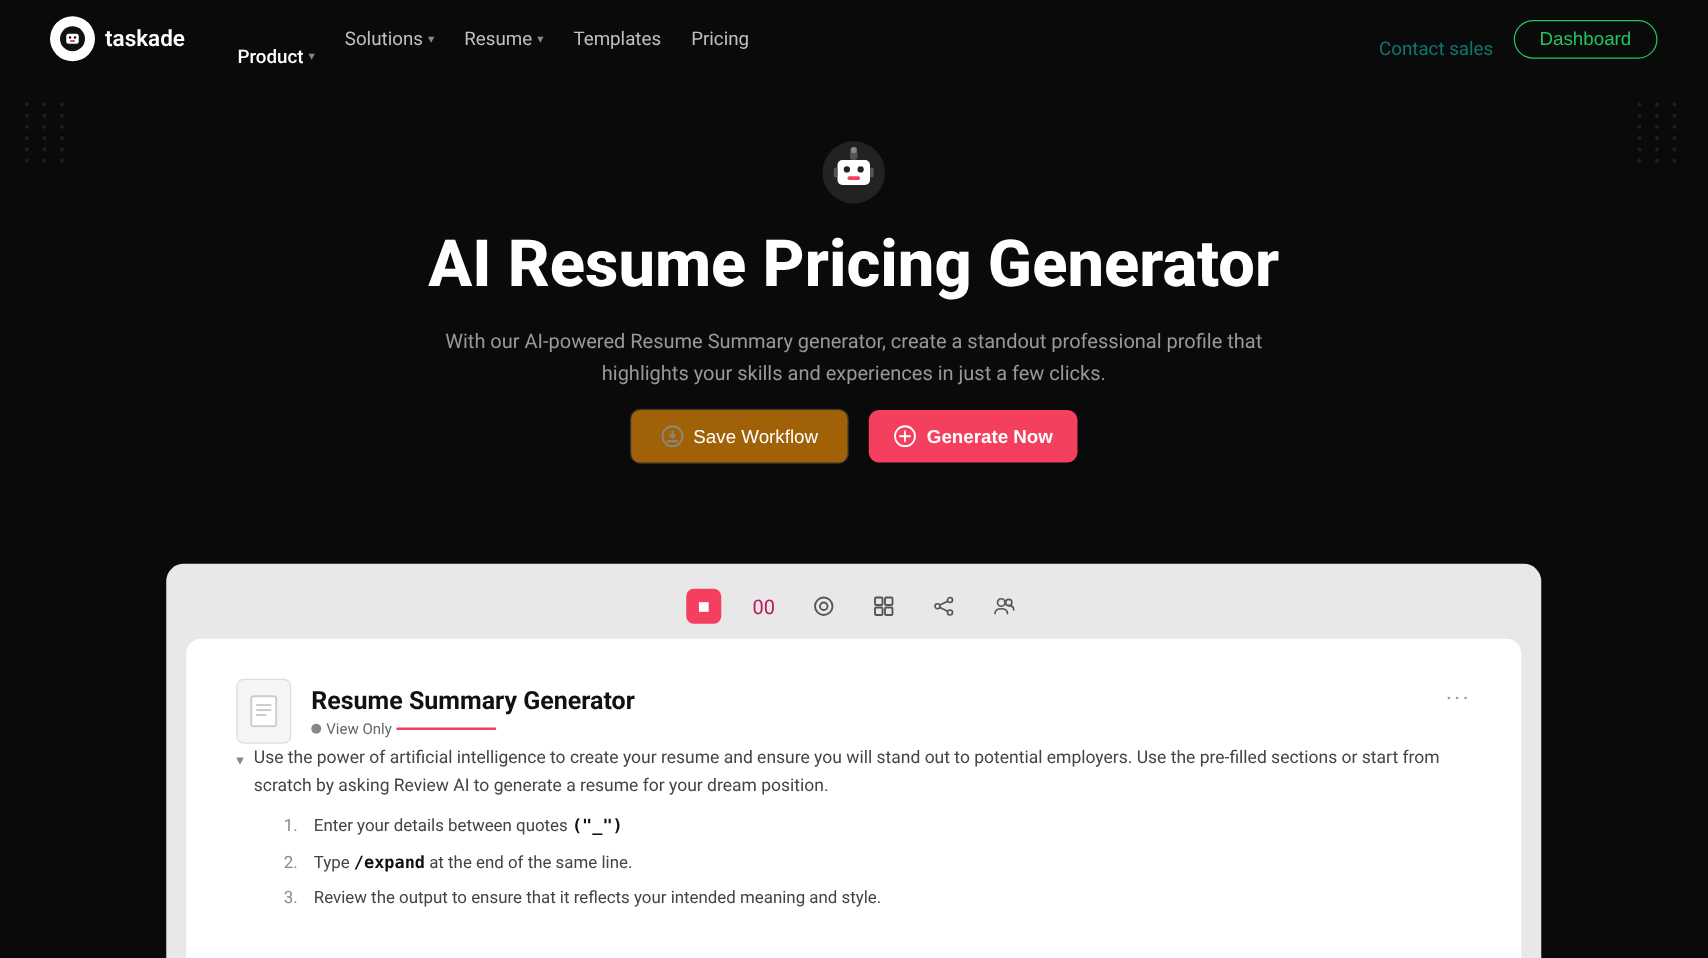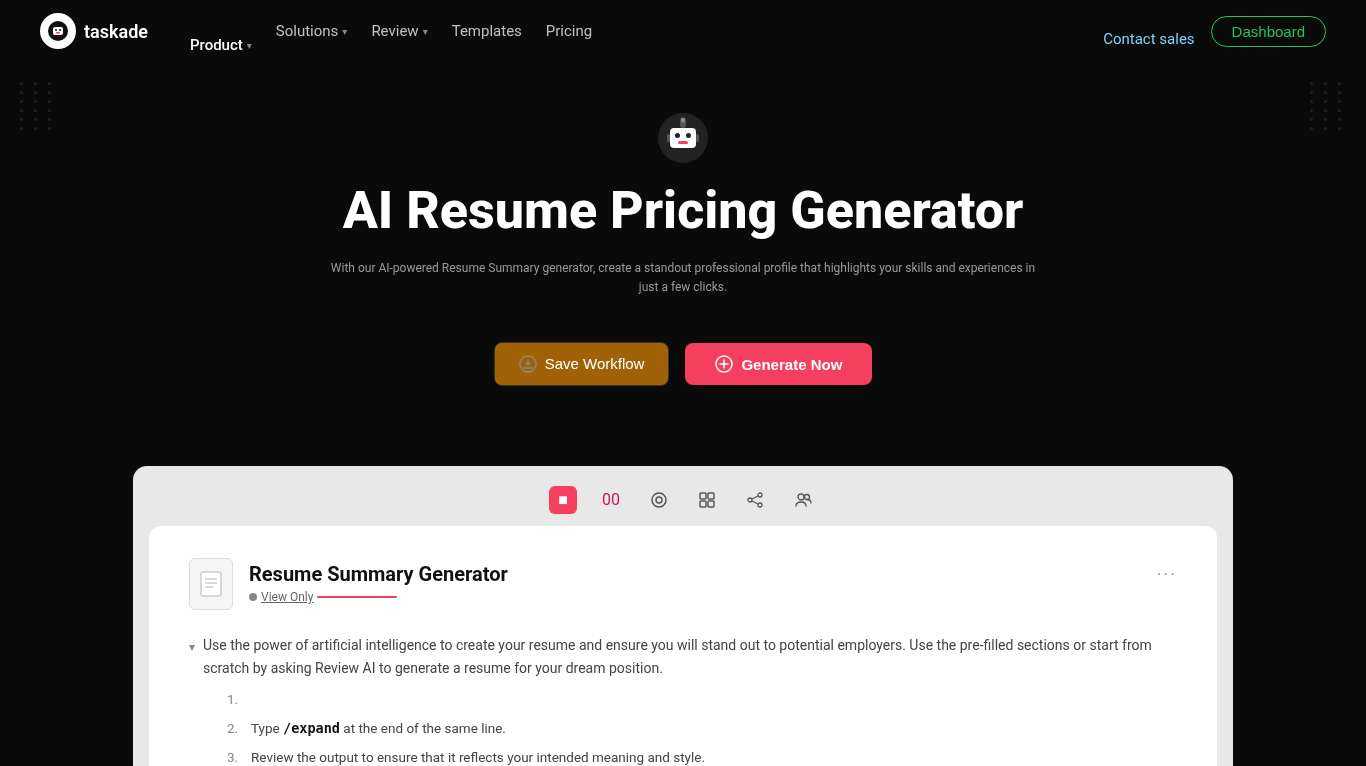--- a/index.html
+++ b/index.html
@@ -67,21 +67,21 @@
     .chevron-down {
       font-size: 10px;
       color: #888;
     }
     .nav-right {
       display: flex;
       align-items: center;
       gap: 16px;
     }
     .contact-sales {
-      color: #7dd3fc;
+      color: #0f766e;
       font-size: 15px;
       cursor: pointer;
       margin-top: 16px;
     }
     .dashboard-btn {
       border: 1.5px solid #22c55e;
       color: #22c55e;
       background: transparent;
       border-radius: 20px;
       padding: 6px 20px;
@@ -121,24 +121,24 @@
       display: inline-block;
     }
     .hero-title {
       font-size: 52px;
       font-weight: 800;
       color: #fff;
       line-height: 1.1;
       margin-bottom: 20px;
     }
     .hero-subtitle {
-      font-size: 12px;
+      font-size: 16px;
       color: #999;
       max-width: 720px;
-      margin: 0 auto 44px;
+      margin: 0 auto 16px;
       line-height: 1.6;
     }
 
     .hero-buttons {
       display: flex;
       align-items: center;
       justify-content: center;
       gap: 16px;
       margin-bottom: 50px;
     }
@@ -156,21 +156,21 @@
       cursor: pointer;
     }
     .btn-generate {
       display: flex;
       align-items: flex-end;
       gap: 8px;
       background: #f43f5e;
       color: #fff;
       border: none;
       border-radius: 8px;
-      padding: 12px 30px;
+      padding: 12px 20px;
       font-size: 15px;
       font-weight: 600;
       cursor: pointer;
     }
 
     
     .content-panel {
       max-width: 1100px;
       margin: 0 auto;
       background: #e8e8e8;
@@ -206,21 +206,20 @@
       background: #fff;
       border-radius: 12px 12px 0 0;
       padding: 32px 40px;
       min-height: 380px;
       color: #222;
     }
     .doc-header {
       display: flex;
       align-items: flex-start;
       justify-content: space-between;
-      margin-bottom: 24px;
     }
     .doc-title-area {
       display: flex;
       align-items: center;
       gap: 16px;
     }
     .doc-icon {
       width: 44px;
       height: 52px;
       background: #f5f5f5;
@@ -237,21 +236,20 @@
       font-weight: 700;
       color: #111;
     }
     .doc-badge {
       display: inline-flex;
       align-items: center;
       gap: 4px;
       font-size: 12px;
       color: #666;
       margin-top: 4px;
-      text-decoration: underline;
     }
     .badge-dot {
       width: 8px;
       height: 8px;
       border-radius: 50%;
       background: #888;
     }
     .badge-line {
       display: inline-block;
       width: 80px;
@@ -332,21 +330,21 @@
     <div class="nav-links">
       <a class="nav-link active">
         <span>Product</span>
         <span class="chevron-down">▾</span>
       </a>
       <a class="nav-link">
         <span>Solutions</span>
         <span class="chevron-down">▾</span>
       </a>
       <a class="nav-link">
-        <span>Review</span>
+        <span>Resume</span>
         <span class="chevron-down">▾</span>
       </a>
       <a class="nav-link">
         <span>Templates</span>
       </a>
       <a class="nav-link">
         <span>Pricing</span>
       </a>
     </div>
   </div>
@@ -502,20 +500,21 @@
 
     <div class="doc-body">
 
       <div class="intro-block">
         <span class="collapse-arrow">▾</span>
         <div>
           <p class="intro-text">Use the power of artificial intelligence to create your resume and ensure you will stand out to potential employers. Use the pre-filled sections or start from scratch by asking Review AI to generate a resume for your dream position.</p>
           <ol class="numbered-list">
             <li>
               <span class="num">1.</span>
+              <span>Enter your details between quotes <span class="cmd">("_")</span></span>
             </li>
             <li>
               <span class="num">2.</span>
               <span>Type <span class="cmd">/expand</span> at the end of the same line.</span>
             </li>
             <li>
               <span class="num">3.</span>
               <span>Review the output to ensure that it reflects your intended meaning and style.</span>
             </li>
 

